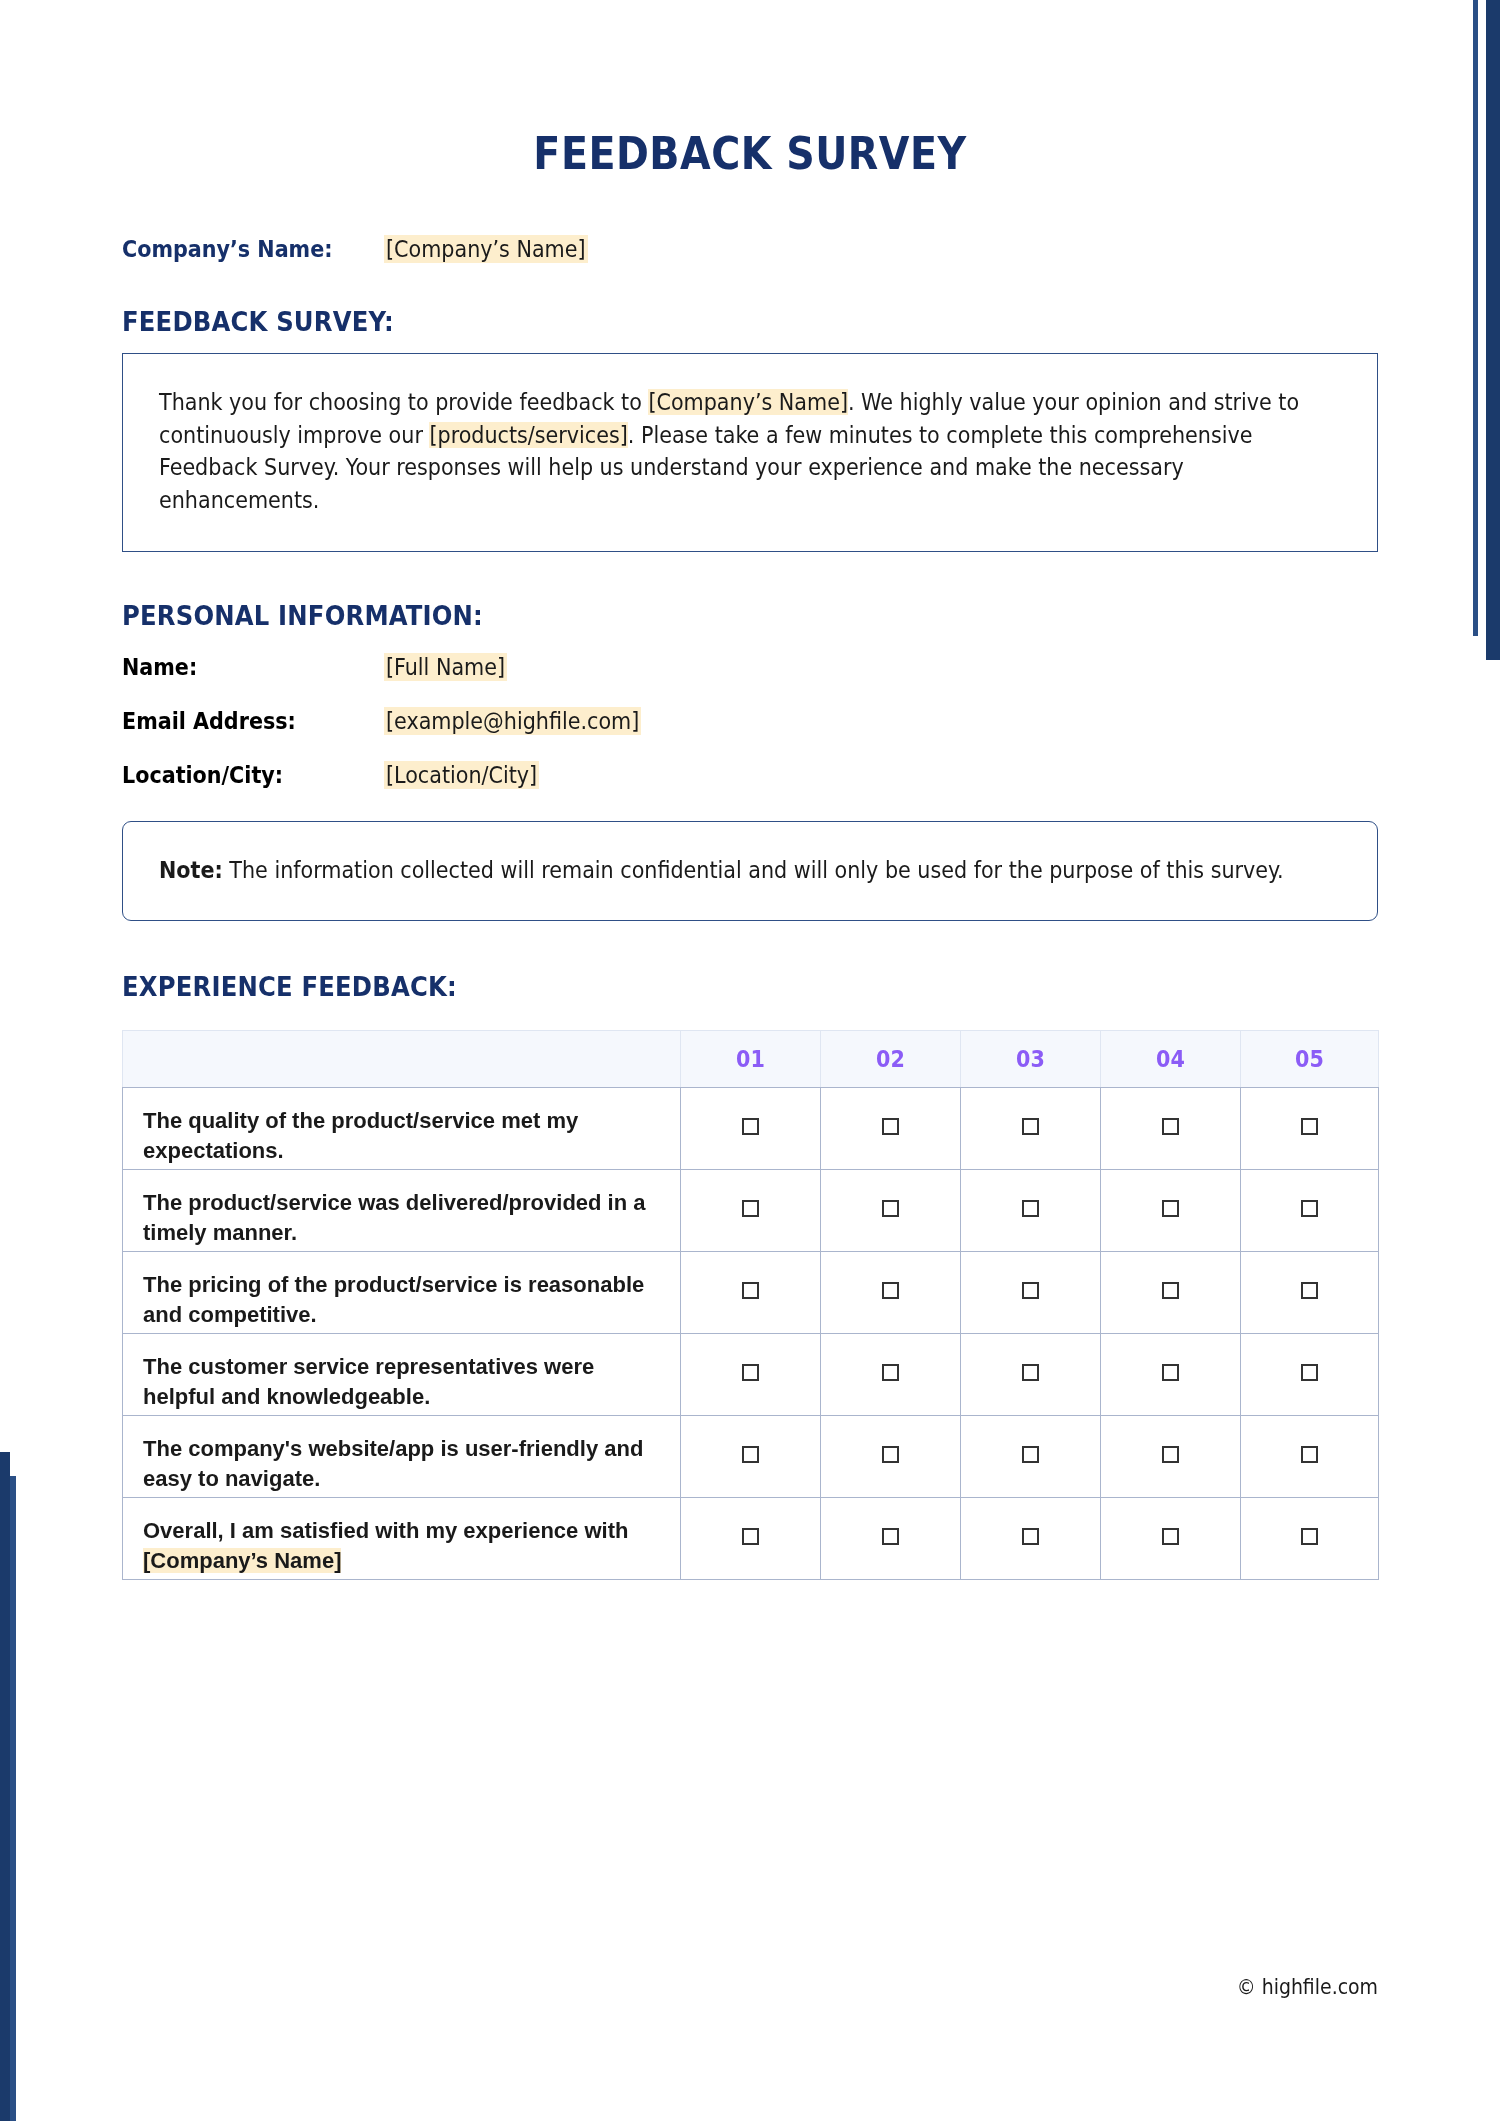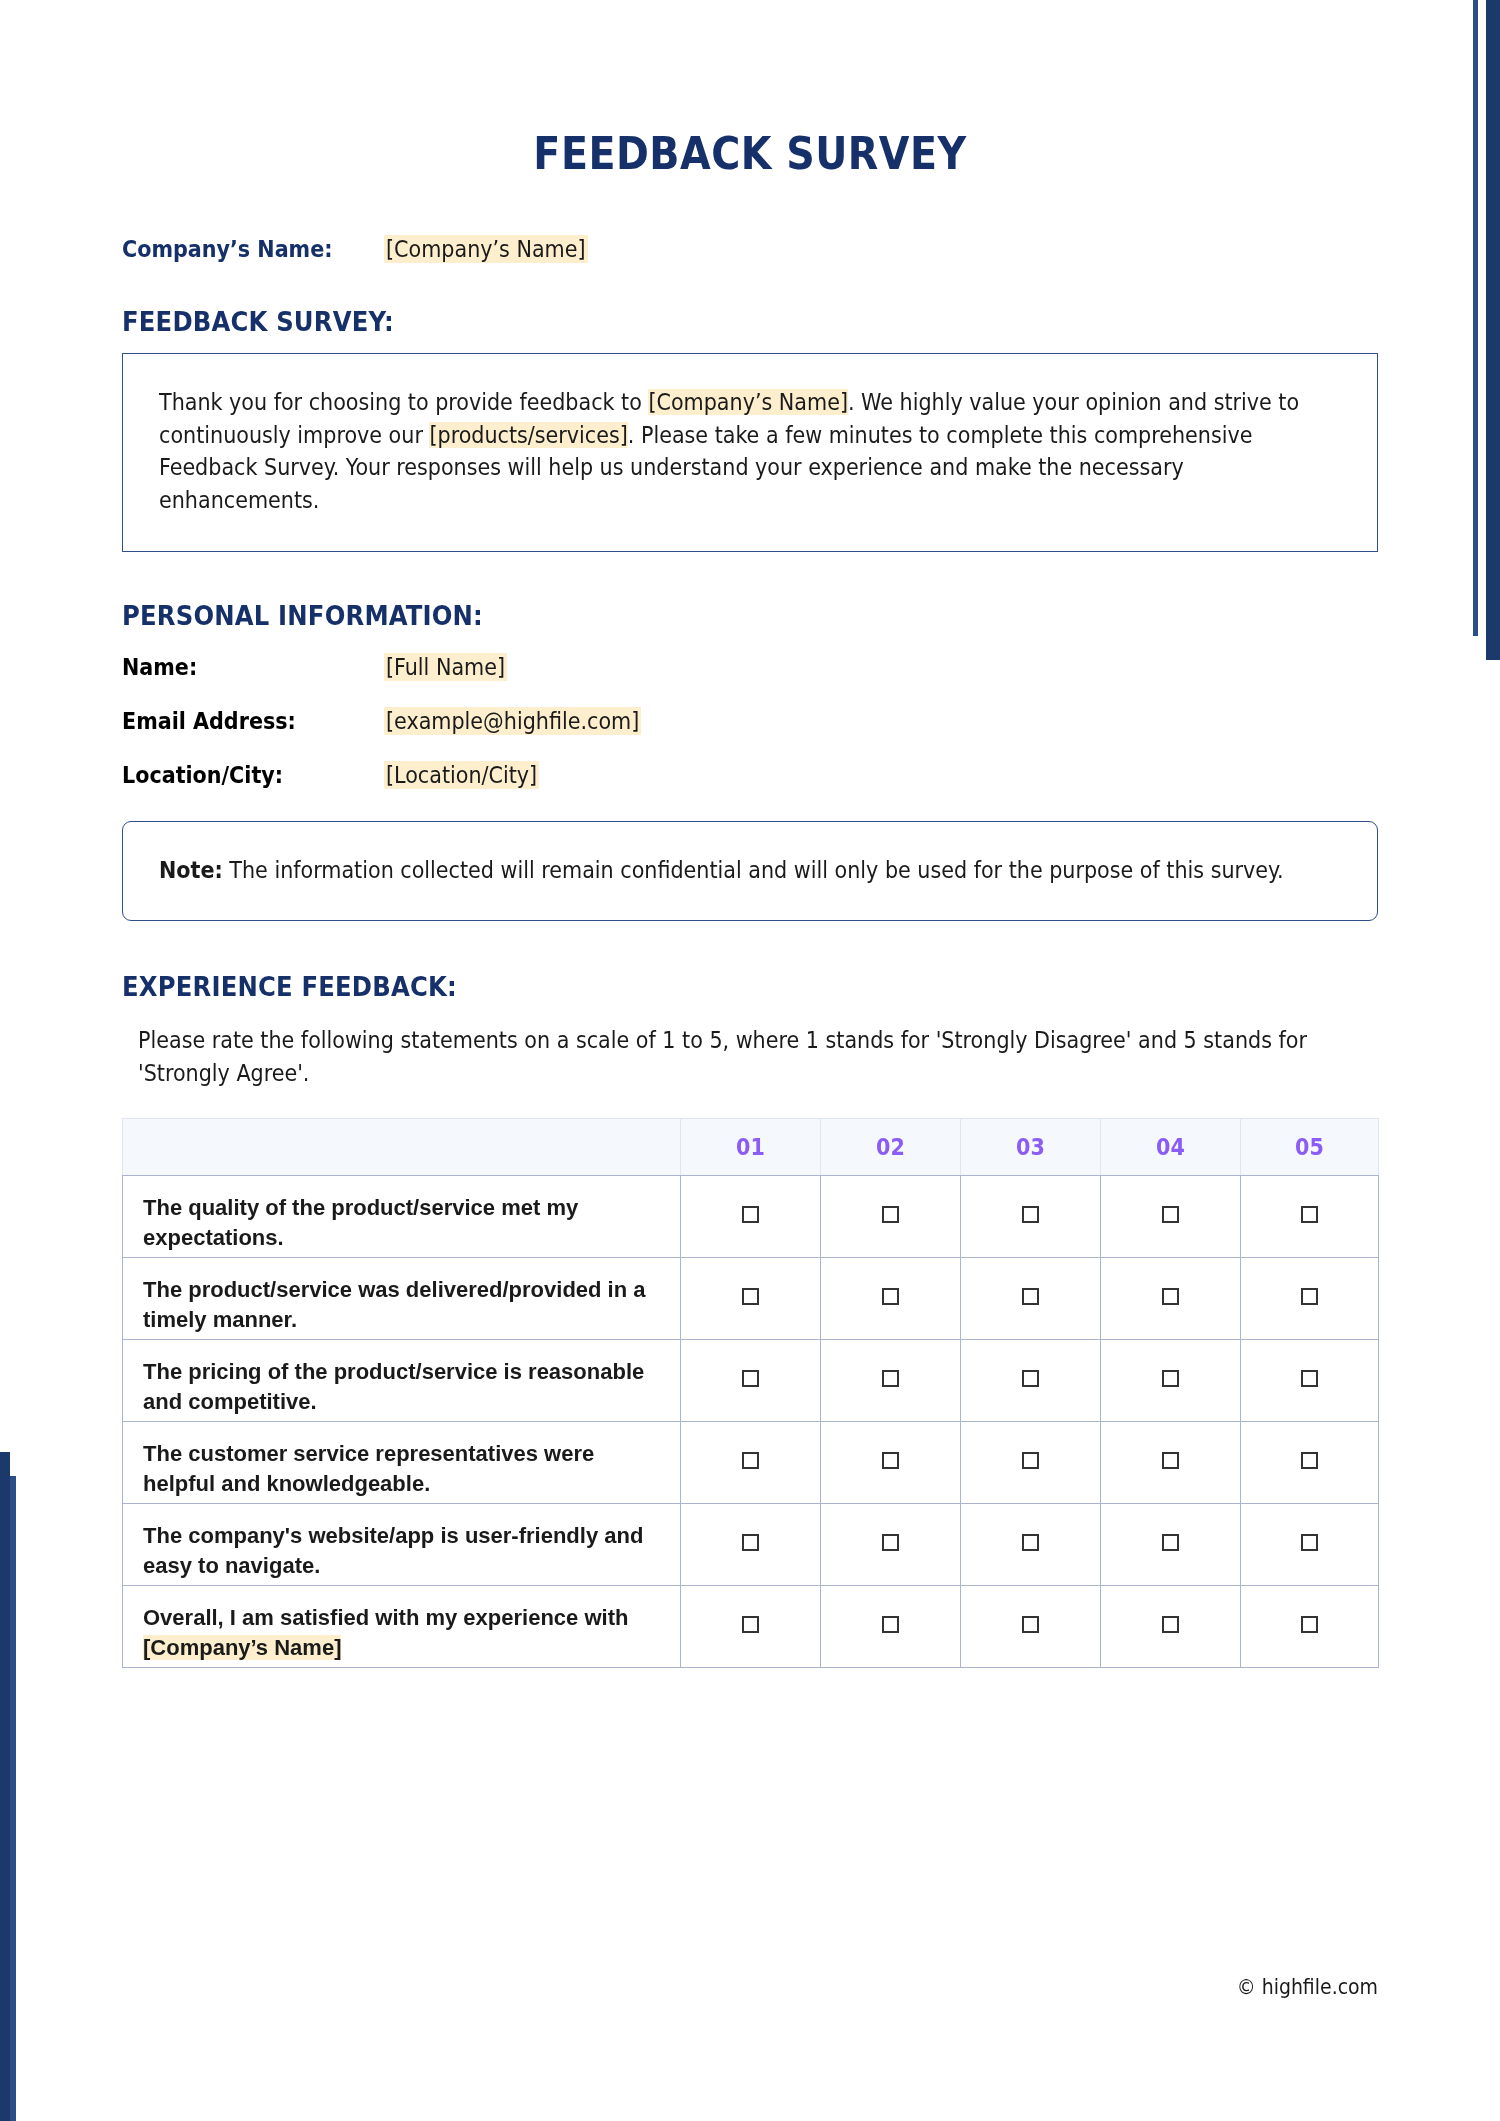--- a/index.html
+++ b/index.html
@@ -263,21 +263,20 @@
         <span class="hl">[Location/City]</span>
       </div>
     </div>
 
     <div class="box" id="note-box">
       <p class="para"><b>Note:</b><span> The information collected will remain confidential and will only be used for the purpose of this survey.</span></p>
     </div>
 
     <div class="section-heading" id="experience-heading">EXPERIENCE FEEDBACK:</div>
 
-    <p class="para" id="experience-instructions">Please rate the following statements on a scale of 1 to 5, where 1 stands for 'Strongly Disagree' and 5 stands for 'Strongly Agree'.</p>
 
     <table id="rating-table">
       <colgroup>
         <col style="width:558px">
         <col style="width:140px">
         <col style="width:140px">
         <col style="width:140px">
         <col style="width:140px">
         <col style="width:138px">
       </colgroup>

